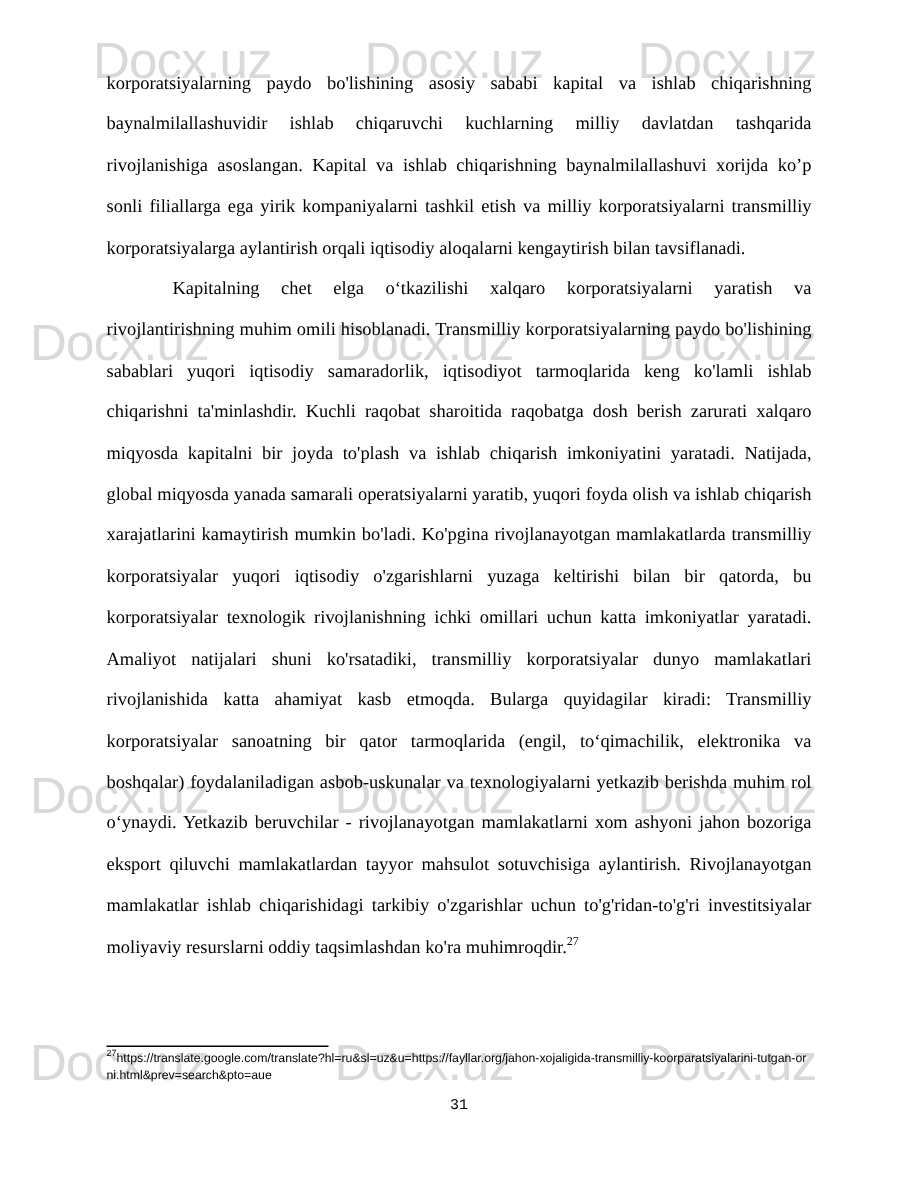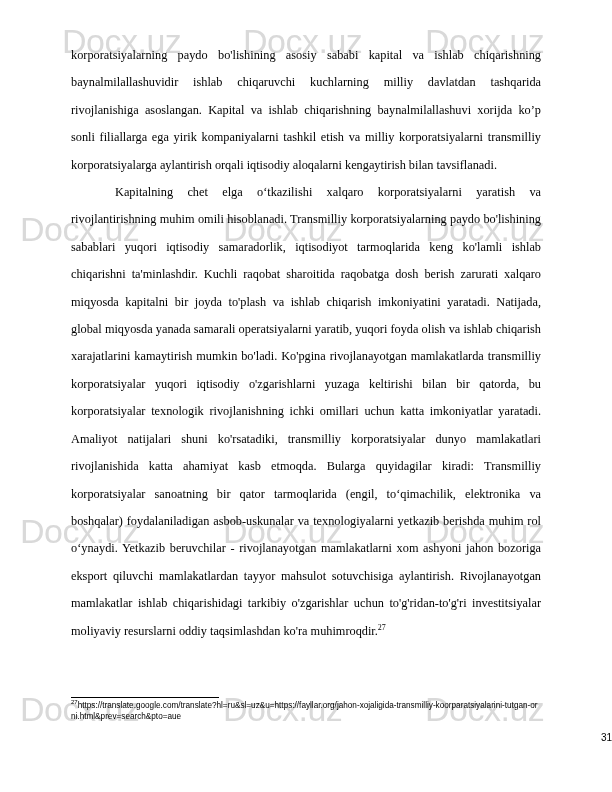--- a/index.html
+++ b/index.html
@@ -92,22 +92,22 @@
     vertical-align: super;
     line-height: 0;
   }
 
   
   #page-number {
     position: absolute;
     left: 0;
     right: 0;
     top: 732px;
-    text-align: right;
-    font-family: Liberation Sans, sans-serif;
+    text-align: center;
+    font-family: Liberation Mono, monospace;
     font-size: 10px;
     color: #000000;
   }
 </style>
 </head>
 <body>
 
 <div id="watermark-layer">
   <span class="watermark" style="left:62px;  top:22px;">Docx.uz</span>
   <span class="watermark" style="left:243px; top:22px;">Docx.uz</span>

